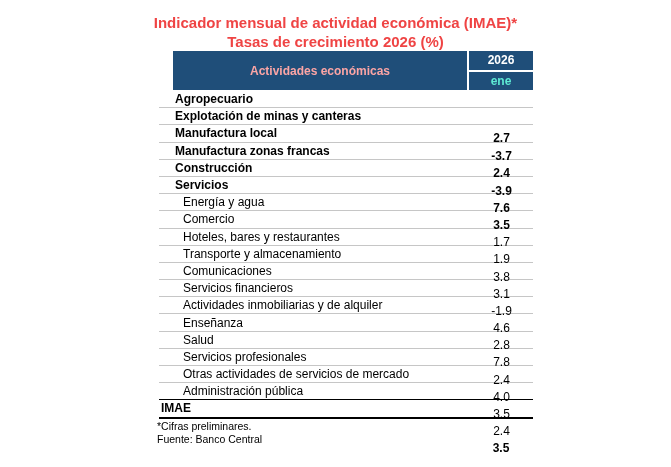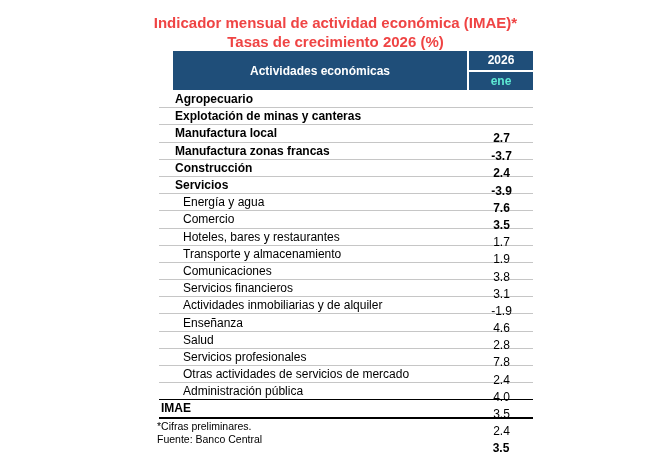--- a/index.html
+++ b/index.html
@@ -12,21 +12,21 @@
   .canvas{position:relative;width:671px;height:467px;background:#fff;overflow:hidden;}
 
   
   .title-block{position:absolute;top:13px;left:0;width:100%;text-align:center;}
   .title-line{font-size:15px;font-weight:bold;line-height:19px;color:#ef4444;}
 
   
   .imae-table{position:absolute;left:159px;top:51px;width:374px;font-size:12px;}
   .thead{display:flex;height:39px;}
   .th-activities{width:294px;margin-left:14px;margin-right:2px;background:var(--header-bg);
-    color:#ffffff;font-weight:bold;display:flex;align-items:center;justify-content:center;}
+    color:#fca5a5;font-weight:bold;display:flex;align-items:center;justify-content:center;}
   .th-period{flex:1;display:flex;flex-direction:column;}
   .th-year{flex:1;margin-bottom:2px;background:var(--header-bg);color:#fff;font-weight:bold;
     display:flex;align-items:center;justify-content:center;}
   .th-month{flex:1;background:var(--header-bg);color:#5eead4;font-weight:bold;
     display:flex;align-items:center;justify-content:center;}
 
   .tbody{border-bottom:2px solid var(--strong);}
   .row{display:flex;height:17.2px;box-sizing:border-box;align-items:stretch;}
   .row + .row{border-top:1px solid var(--grid);}
   .row .label{width:310px;box-sizing:border-box;display:flex;align-items:center;

